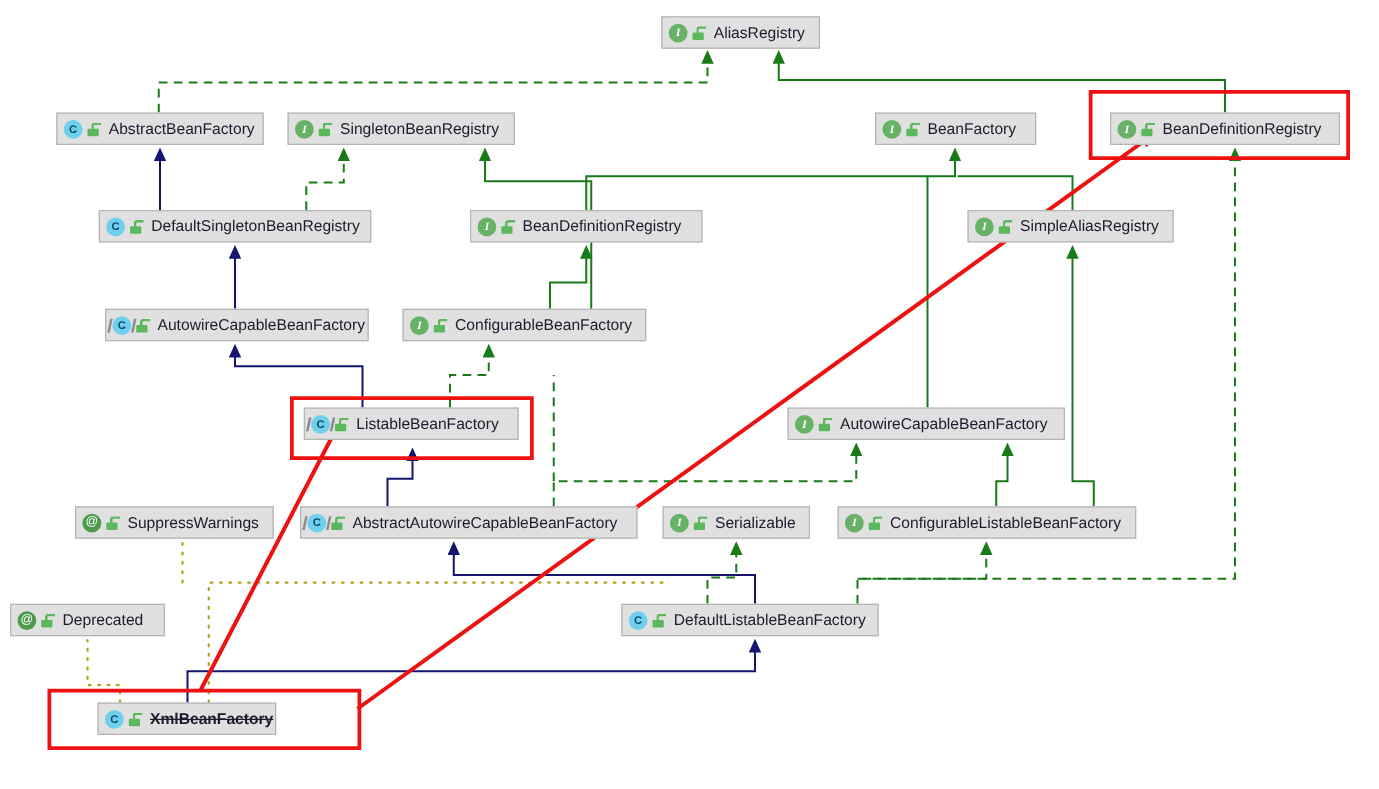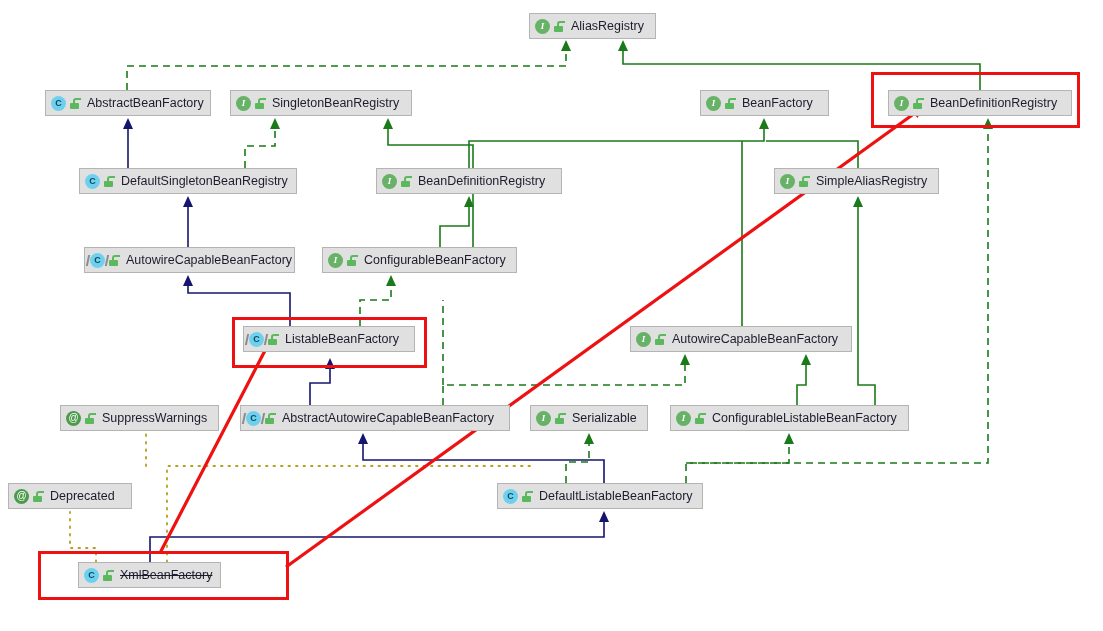--- a/index.html
+++ b/index.html
@@ -93,21 +93,21 @@
     content:"";
     position:absolute;
     left:4px; top:0px;
     width:6px; height:6px;
     border:2px solid #5cb85c;
     border-bottom:none;
     border-right:none;
     border-radius:3px 0 0 0;
   }
   .node-label { line-height: 1; }
-  .node.bold .node-label { font-weight: normal; }
+  .node.bold .node-label { font-weight: bold; }
   .node.strike .node-label { text-decoration: line-through; }
 
   .hl-box {
     position: absolute;
     border: 3px solid #ee1111;
     box-sizing: border-box;
     z-index: 7;
     pointer-events: none;
     background: transparent;
   }

